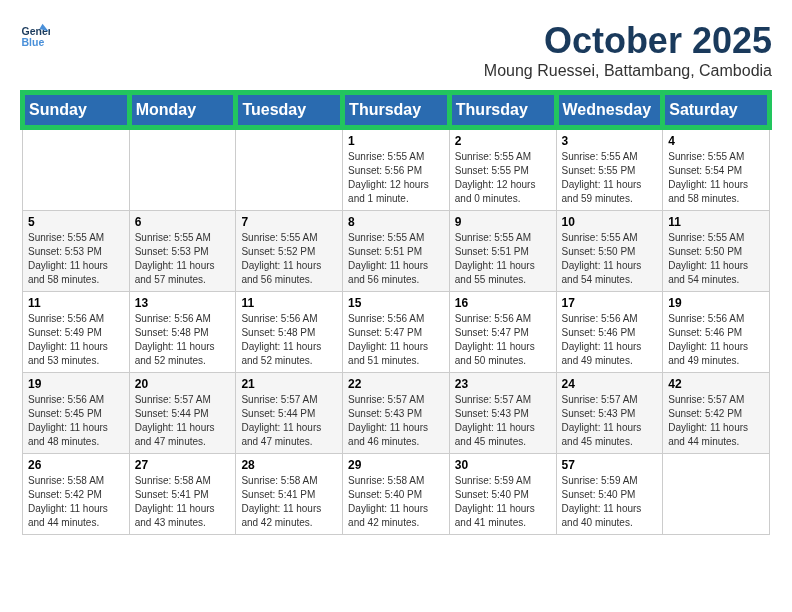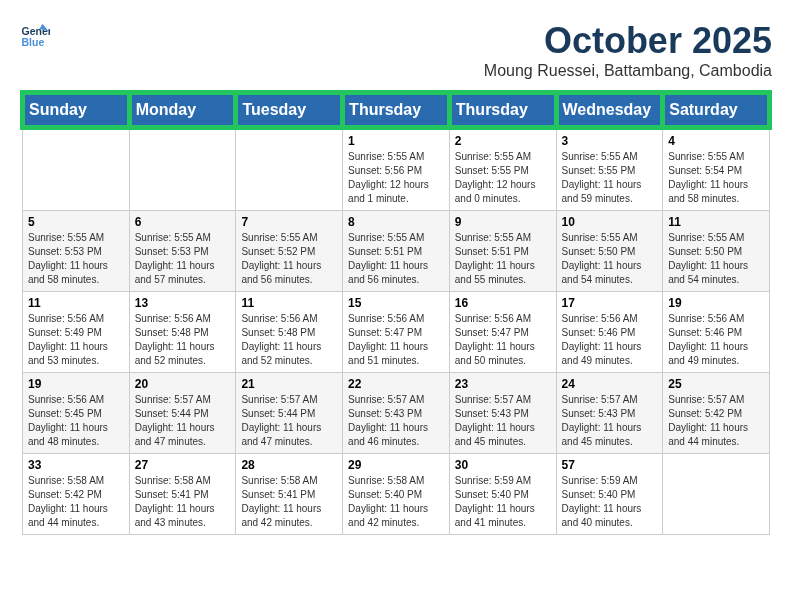--- a/index.html
+++ b/index.html
@@ -280,30 +280,30 @@
 and 45 minutes.</div>
         </td>
         <td>
           <div class="day-number">24</div>
           <div class="day-info" style="white-space: pre-line;">Sunrise: 5:57 AM
 Sunset: 5:43 PM
 Daylight: 11 hours
 and 45 minutes.</div>
         </td>
         <td>
-          <div class="day-number">25</div>
+          <div class="day-number">42</div>
           <div class="day-info" style="white-space: pre-line;">Sunrise: 5:57 AM
 Sunset: 5:42 PM
 Daylight: 11 hours
 and 44 minutes.</div>
         </td>
       </tr>
       <tr>
         <td>
-          <div class="day-number">33</div>
+          <div class="day-number">26</div>
           <div class="day-info" style="white-space: pre-line;">Sunrise: 5:58 AM
 Sunset: 5:42 PM
 Daylight: 11 hours
 and 44 minutes.</div>
         </td>
         <td>
           <div class="day-number">27</div>
           <div class="day-info" style="white-space: pre-line;">Sunrise: 5:58 AM
 Sunset: 5:41 PM
 Daylight: 11 hours

